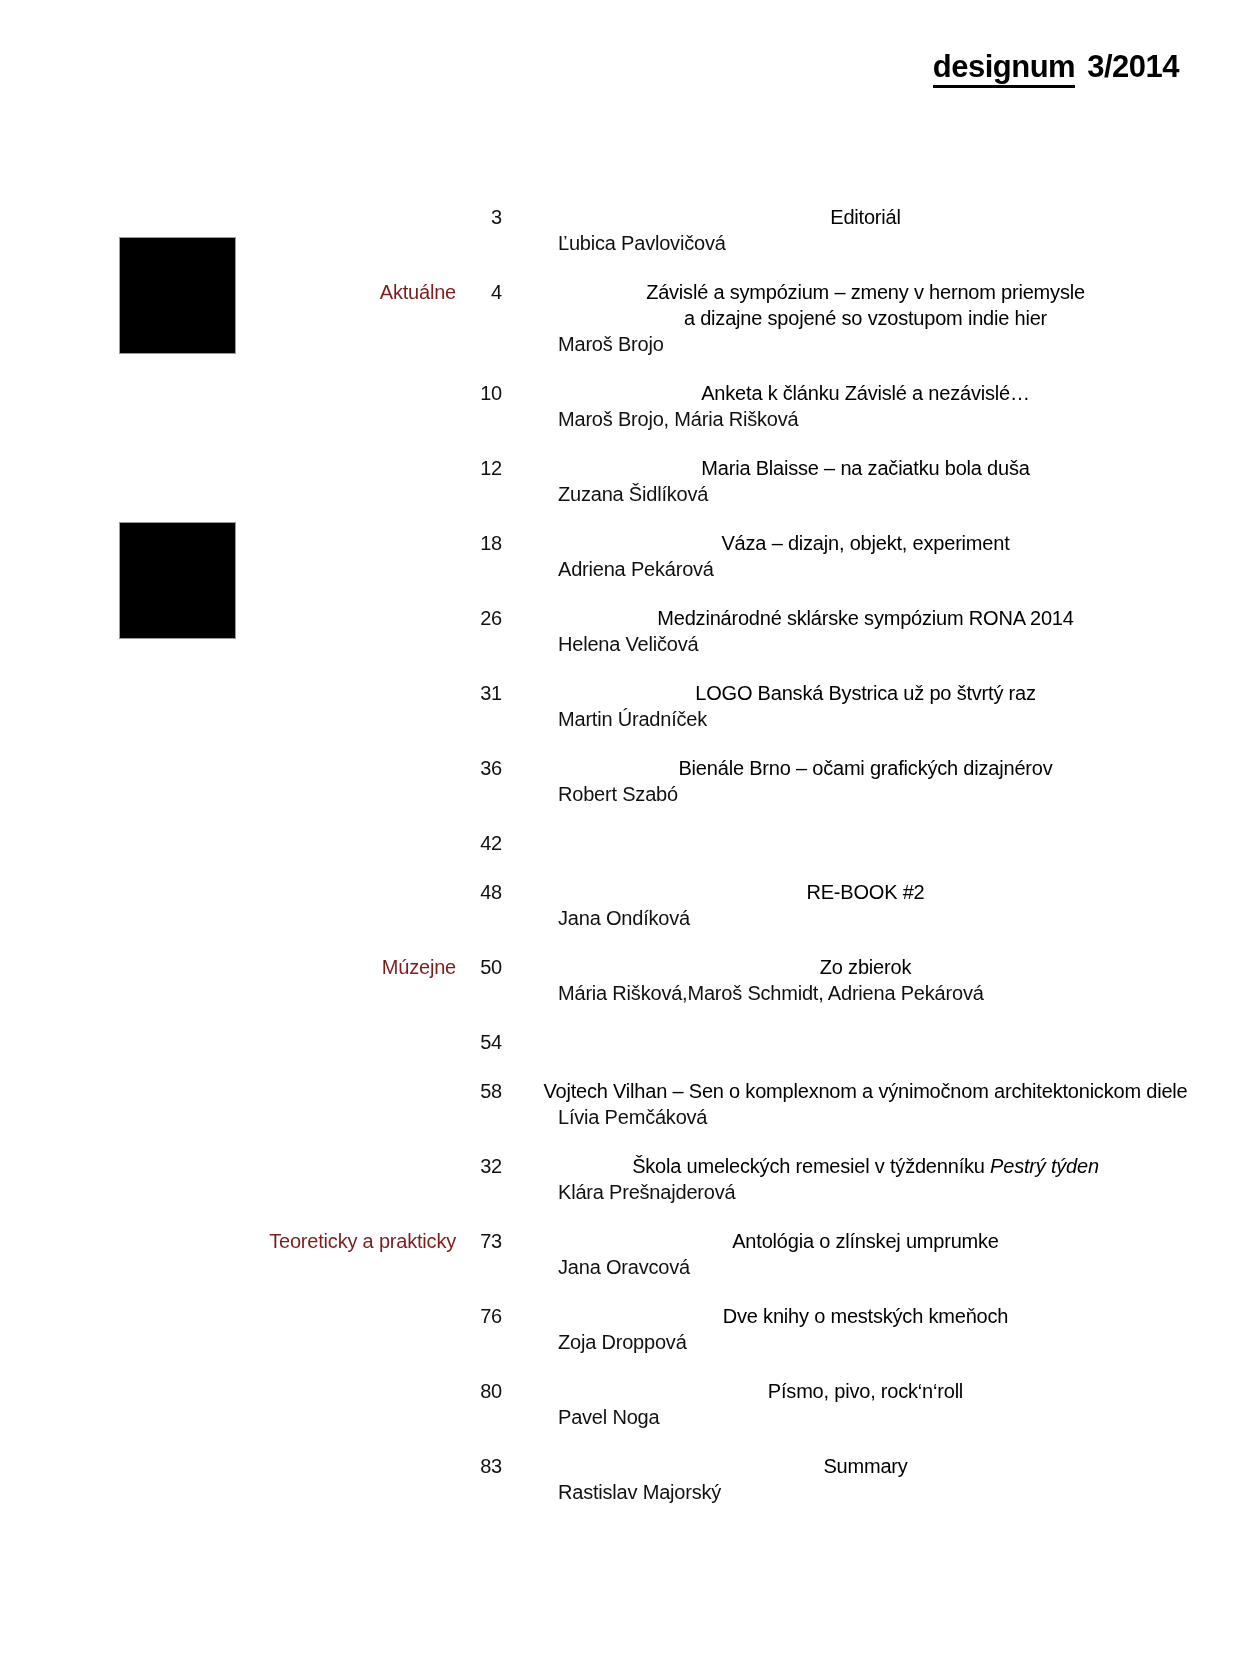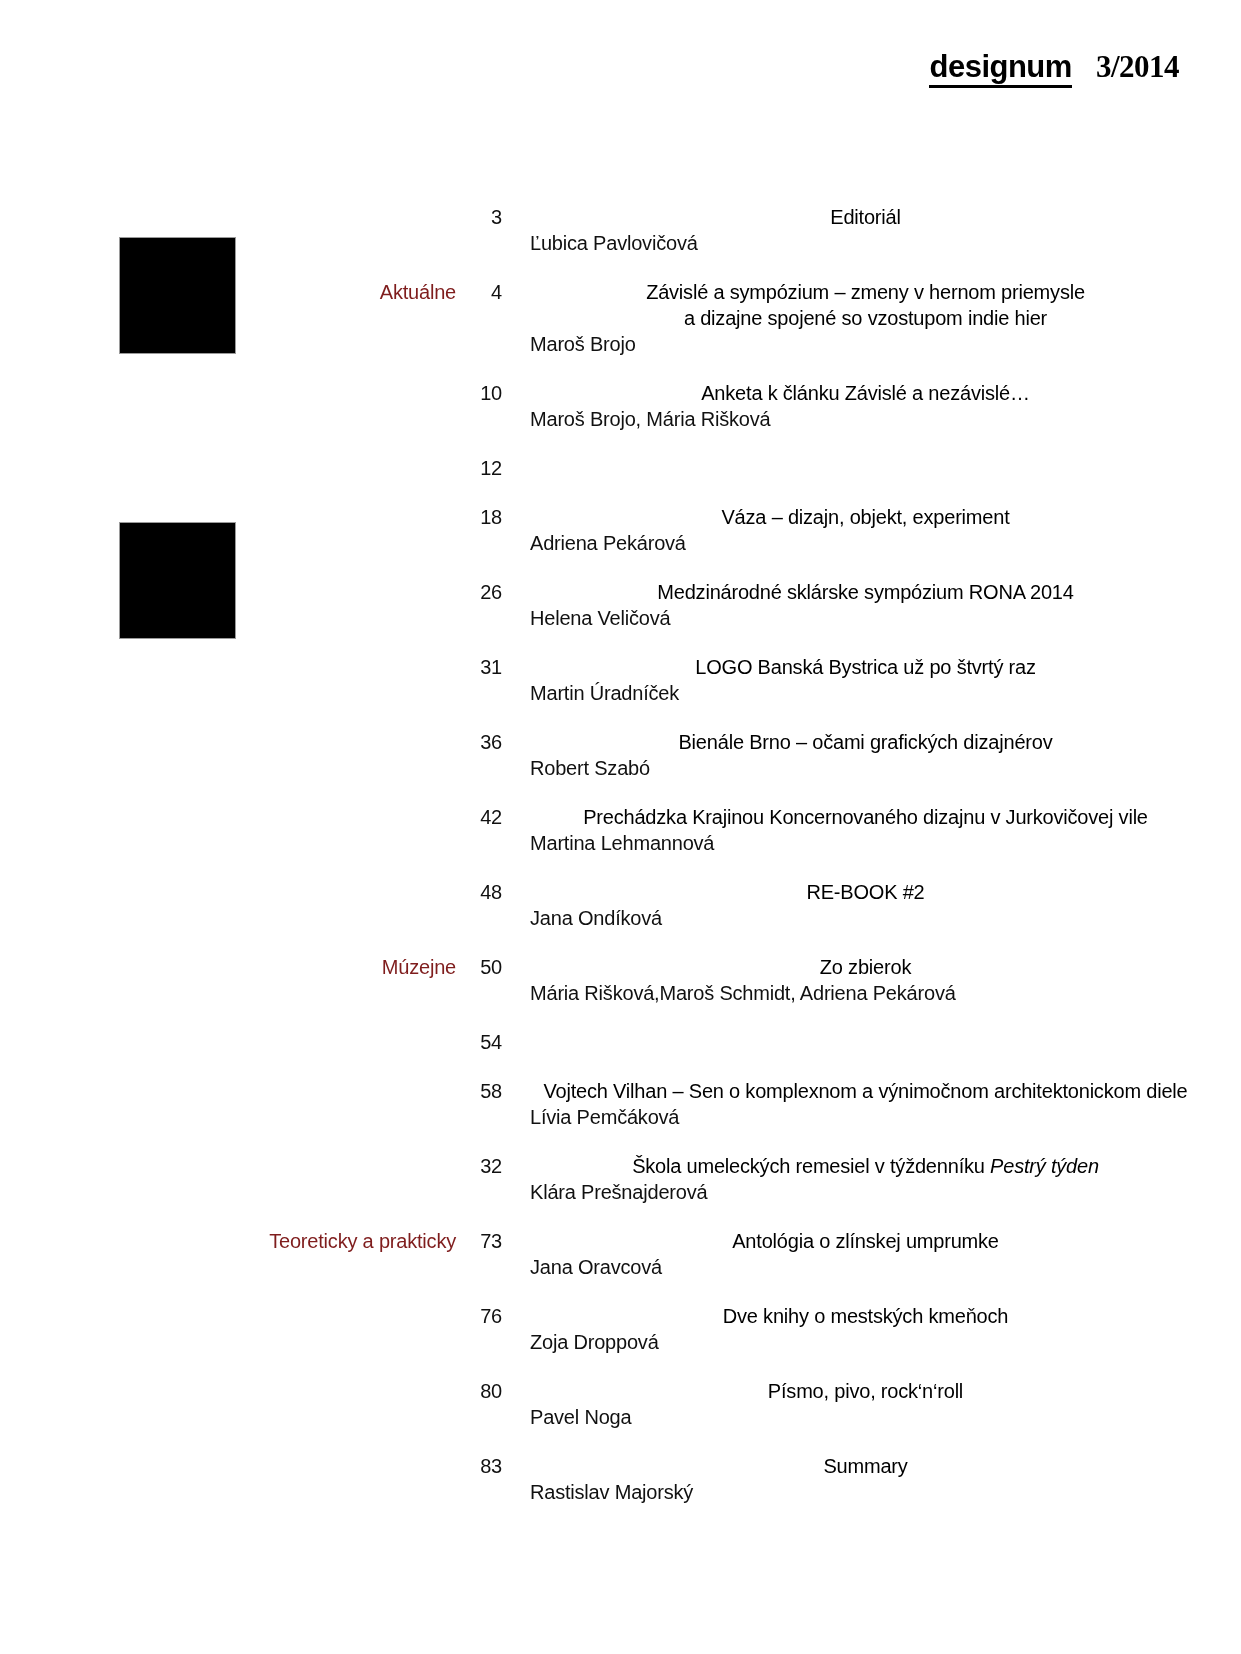--- a/index.html
+++ b/index.html
@@ -26,21 +26,21 @@
     font-weight: 700;
     letter-spacing: -0.5px;
     white-space: nowrap;
     line-height: 1.1;
   }
   .brand {
     display: inline-block;
     border-bottom: 3px solid #000000;
     padding-bottom: 1px;
   }
-  .issue { display: inline-block; margin-left: 24px; font-family: Liberation Serif, serif; }
+  .issue { display: inline-block; margin-left: 12px; }
 
   
   .square {
     position: absolute;
     left: 119px;
     width: 117px;
     height: 117px;
     background: #000000;
     border: 1px solid #9a9a9a;
     box-sizing: border-box;
@@ -70,21 +70,21 @@
   .col-page {
     text-align: right;
     color: #111111;
   }
   .col-body {
     padding-left: 28px;
     padding-right: 40px;
   }
   .title { font-weight: 400; color: #000000; text-align: center; }
   .title em { font-style: italic; }
-  .authors { font-weight: 400; color: #111111; }
+  .authors { font-weight: 400; color: #111111; margin-left: 28px; }
 </style>
 </head>
 <body>
 
 <div class="page">
 
   <div class="header">
     <span class="brand">designum</span><span class="issue">3/2014</span>
   </div>
 
@@ -119,20 +119,26 @@
       <div class="col-body">
         <div class="title">
             <div class="title-line">Anketa k článku Závislé a nezávislé…</div>
           </div>
         <div class="authors">Maroš Brojo, Mária Rišková</div>
       </div>
     </div>
       <div class="entry">
       <div class="col-section"></div>
       <div class="col-page">12</div>
+      <div class="col-body">
+        <div class="title">
+            <div class="title-line">Maria Blaisse – na začiatku bola duša</div>
+          </div>
+        <div class="authors">Zuzana Šidlíková</div>
+      </div>
     </div>
       <div class="entry">
       <div class="col-section"></div>
       <div class="col-page">18</div>
       <div class="col-body">
         <div class="title">
             <div class="title-line">Váza – dizajn, objekt, experiment</div>
           </div>
         <div class="authors">Adriena Pekárová</div>
       </div>
@@ -163,26 +169,20 @@
       <div class="col-body">
         <div class="title">
             <div class="title-line">Bienále Brno – očami grafických dizajnérov</div>
           </div>
         <div class="authors">Robert Szabó</div>
       </div>
     </div>
       <div class="entry">
       <div class="col-section"></div>
       <div class="col-page">42</div>
-      <div class="col-body">
-        <div class="title">
-            <div class="title-line">Prechádzka Krajinou Koncernovaného dizajnu v Jurkovičovej vile</div>
-          </div>
-        <div class="authors">Martina Lehmannová</div>
-      </div>
     </div>
       <div class="entry">
       <div class="col-section"></div>
       <div class="col-page">48</div>
       <div class="col-body">
         <div class="title">
             <div class="title-line">RE-BOOK #2</div>
           </div>
         <div class="authors">Jana Ondíková</div>
       </div>

